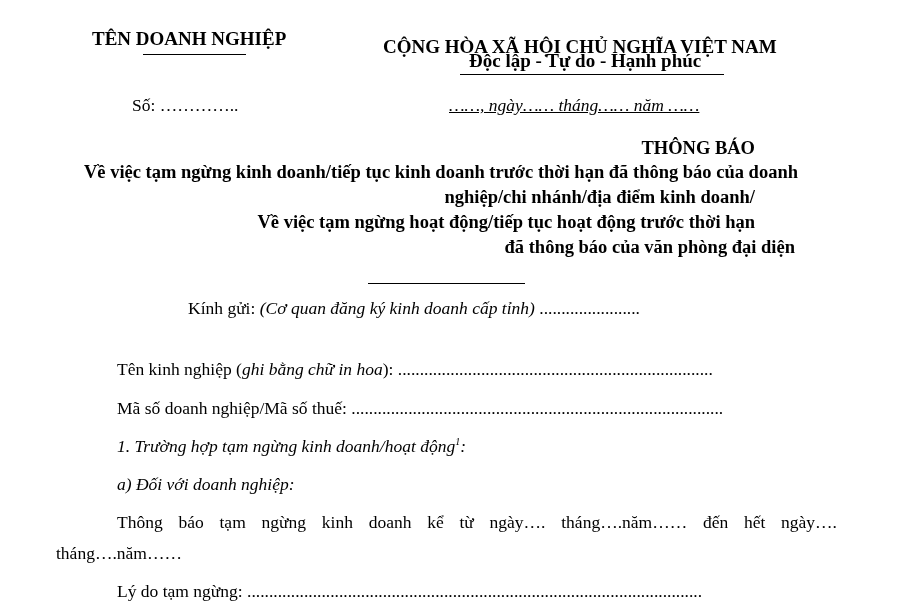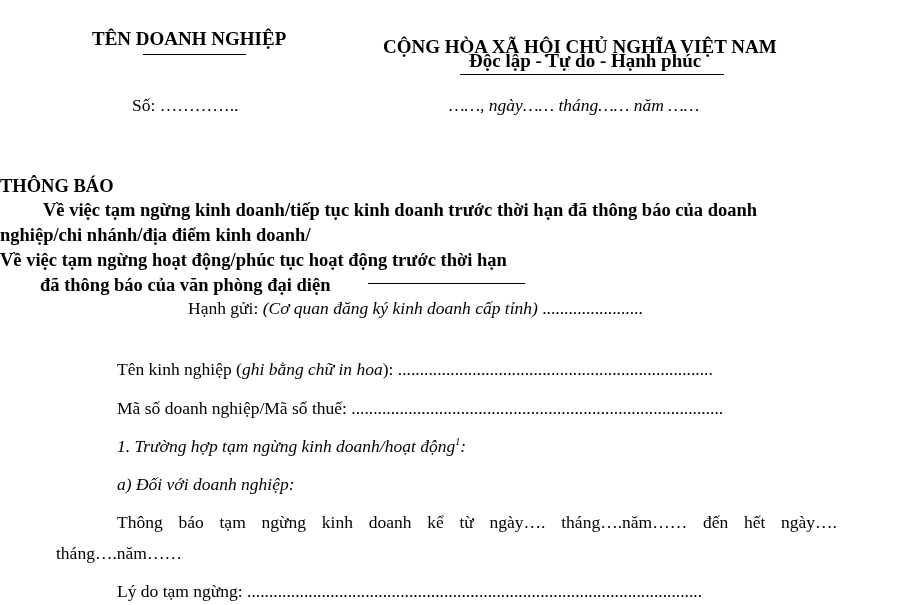--- a/index.html
+++ b/index.html
@@ -5,44 +5,44 @@
   html, body { margin: 0; padding: 0; background: #ffffff; }
   body { width: 919px; height: 605px; overflow: hidden; position: relative;
          font-family: "Liberation Serif", "DejaVu Serif", serif; color: #000; }
   .abs { position: absolute; white-space: nowrap; }
   .b { font-weight: bold; }
   .i { font-style: italic; }
   .hdr { font-size: 19px; }
   .txt { font-size: 17.5px; }
   .title { font-size: 18.5px; }
   .rule { position: absolute; height: 1px; background: #000; }
-  .center { left: 0; width: 755px; text-align: left; margin-top: 38px; }
+  .center { left: 0; width: 755px; text-align: right; }
   sup { font-size: 10px; vertical-align: 7px; line-height: 0; }
 </style>
 </head>
 <body>
 
 <div class="abs b hdr" style="left:92px; top:28px;">TÊN DOANH NGHIỆP</div>
 <div class="rule" style="left:143px; top:54px; width:103px;"></div>
 <div class="abs txt" style="left:132px; top:95px;">Số: …………..</div>
 
 <div class="abs b hdr" style="left:383px; top:36px;">CỘNG HÒA XÃ HỘI CHỦ NGHĨA VIỆT NAM</div>
 <div class="abs b hdr" style="left:469px; top:50px;">Độc lập - Tự do - Hạnh phúc</div>
 <div class="rule" style="left:460px; top:74px; width:264px;"></div>
-<div class="abs i txt" style="left:449px; top:95px;">……, ngày…… tháng…… năm ……</div>
+<div class="abs i txt" style="left:449px; top:95px;text-decoration:underline;">……, ngày…… tháng…… năm ……</div>
 
 <div class="abs b title center" style="top:138px;">THÔNG BÁO</div>
 <div class="abs b title center" style="top:162px;padding-left:43px;">Về việc tạm ngừng kinh doanh/tiếp tục kinh doanh trước thời hạn đã thông báo của doanh</div>
 <div class="abs b title center" style="top:187px;">nghiệp/chi nhánh/địa điểm kinh doanh/</div>
-<div class="abs b title center" style="top:212px;">Về việc tạm ngừng hoạt động/phúc tục hoạt động trước thời hạn</div>
+<div class="abs b title center" style="top:212px;">Về việc tạm ngừng hoạt động/tiếp tục hoạt động trước thời hạn</div>
 <div class="abs b title center" style="top:237px;padding-left:40px;">đã thông báo của văn phòng đại diện</div>
 <div class="rule" style="left:368px; top:283px; width:157px;"></div>
 
 <div class="abs txt" style="left:188px; top:298px;">
-  <span>Hạnh gửi: </span><span class="i">(Cơ quan đăng ký kinh doanh cấp tỉnh)</span><span> .......................</span>
+  <span>Kính gửi: </span><span class="i">(Cơ quan đăng ký kinh doanh cấp tỉnh)</span><span> .......................</span>
 </div>
 
 <div class="abs txt" style="left:117px; top:359px;">
   <span>Tên kinh nghiệp (</span><span class="i">ghi bằng chữ in hoa</span><span>): </span><span>........................................................................</span>
 </div>
 
 <div class="abs txt" style="left:117px; top:398px;">
   <span>Mã số doanh nghiệp/Mã số thuế: </span><span>.....................................................................................</span>
 </div>
 

